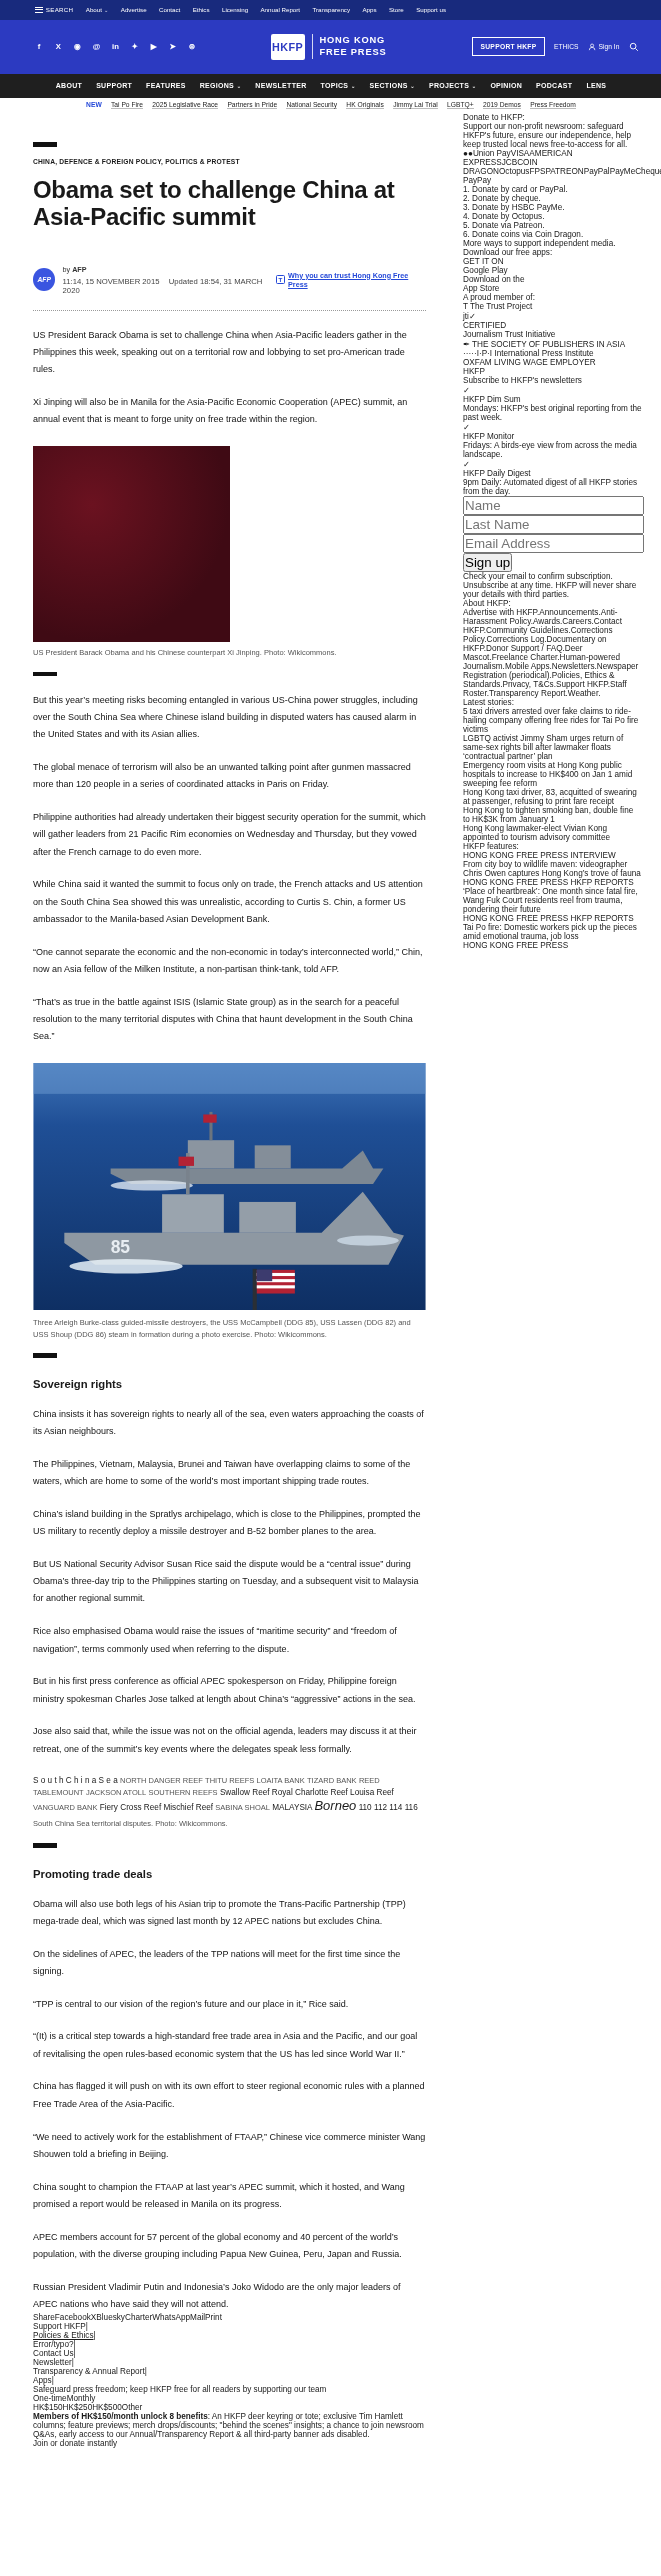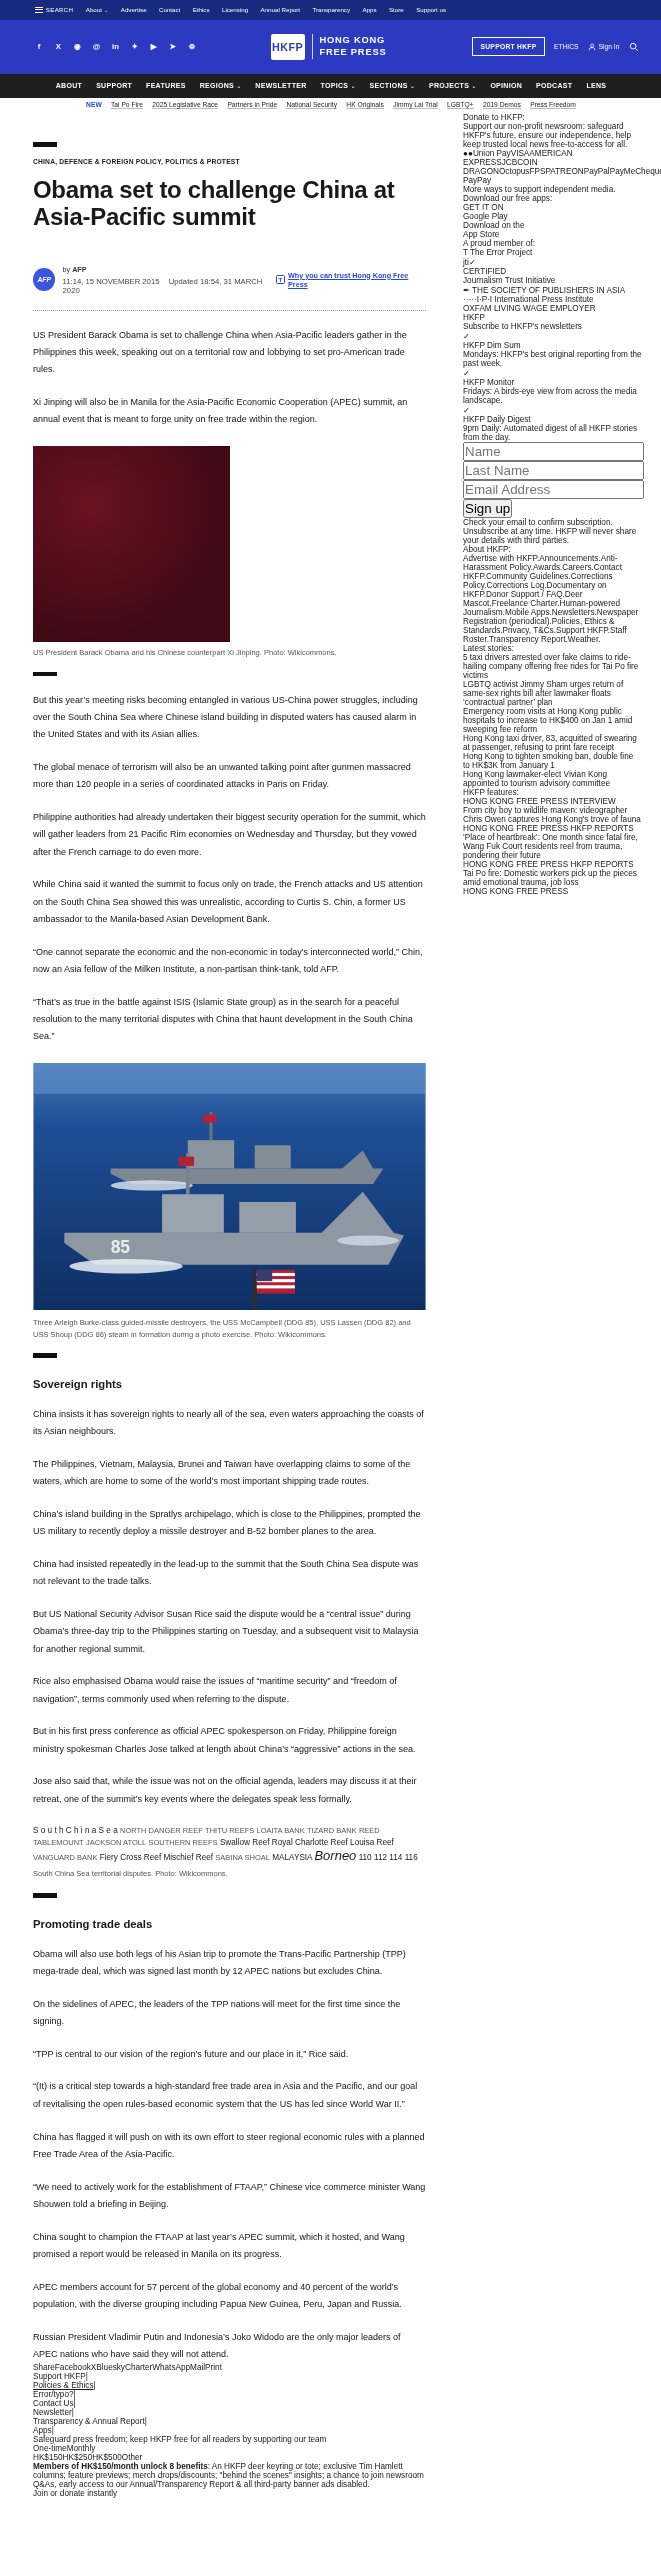--- a/index.html
+++ b/index.html
@@ -461,21 +461,20 @@
       <div class="cap">Three Arleigh Burke-class guided-missile destroyers, the USS McCampbell (DDG 85), USS Lassen (DDG 82) and USS Shoup (DDG 86) steam in formation during a photo exercise. Photo: Wikicommons.</div>
     </div>
     <div class="mark" style="margin-top:13.4px;"></div>
 
     <h2 class="h2">Sovereign rights</h2>
     <div>
 
     <p class="bp">China insists it has sovereign rights to nearly all of the sea, even waters approaching the coasts of its Asian neighbours.</p>
         <p class="bp">The Philippines, Vietnam, Malaysia, Brunei and Taiwan have overlapping claims to some of the waters, which are home to some of the world’s most important shipping trade routes.</p>
         <p class="bp">China’s island building in the Spratlys archipelago, which is close to the Philippines, prompted the US military to recently deploy a missile destroyer and B-52 bomber planes to the area.</p>
-        <p class="bp">China had insisted repeatedly in the lead-up to the summit that the South China Sea dispute was not relevant to the trade talks.</p>
         <p class="bp">But US National Security Advisor Susan Rice said the dispute would be a “central issue” during Obama’s three-day trip to the Philippines starting on Tuesday, and a subsequent visit to Malaysia for another regional summit.</p>
         <p class="bp">Rice also emphasised Obama would raise the issues of “maritime security” and “freedom of navigation”, terms commonly used when referring to the dispute.</p>
         <p class="bp">But in his first press conference as official APEC spokesperson on Friday, Philippine foreign ministry spokesman Charles Jose talked at length about China’s “aggressive” actions in the sea.</p>
         <p class="bp">Jose also said that, while the issue was not on the official agenda, leaders may discuss it at their retreat, one of the summit’s key events where the delegates speak less formally.</p>
       </div>
 
     <div class="img-block">
       <div class="map">
         <div class="shelf"></div>
         <div class="deep"></div>
@@ -604,36 +603,45 @@
 
   <aside class="sidebar">
 
     <div class="sb-h sb-donate-h">Donate to HKFP:</div>
     <div class="yellowbox">
       <a>Support our non-profit newsroom</a><span>: safeguard HKFP's future, ensure our independence, help keep trusted local news free-to-access for all.</span>
     </div>
     <div class="pay-grid">
       
     <span class="pm" data-pm="mastercard">●●</span><span class="pm" data-pm="unionpay">Union Pay</span><span class="pm" data-pm="visa">VISA</span><span class="pm" data-pm="amex">AMERICAN EXPRESS</span><span class="pm" data-pm="jcb">JCB</span><span class="pm" data-pm="coindragon">COIN DRAGON</span><span class="pm" data-pm="octopus">Octopus</span><span class="pm" data-pm="fps">FPS</span><span class="pm" data-pm="patreon">PATREON</span><span class="pm" data-pm="paypal">PayPal</span><span class="pm" data-pm="payme">PayMe</span><span class="pm" data-pm="cheque">Cheque</span><span class="pm" data-pm="gpay">G Pay</span><span class="pm" data-pm="applepay">Pay</span></div>
+    <div class="opt-list">
+
+    <div class="opt">1. Donate by card or PayPal.</div>
+        <div class="opt">2. Donate by cheque.</div>
+        <div class="opt">3. Donate by HSBC PayMe.</div>
+        <div class="opt">4. Donate by Octopus.</div>
+        <div class="opt">5. Donate via Patreon.</div>
+        <div class="opt">6. Donate coins via Coin Dragon.</div>
+      </div>
     <a class="more-link">More ways to support independent media.</a>
 
     <div class="sb-h sb-apps-h">Download our free apps:</div>
     <div class="store-badge">
       <span class="gp-tri" style="border-left-color:#4cb94d;"></span>
       <span class="sb-badge-txt"><div class="t">GET IT ON</div><div class="b">Google Play</div></span>
     </div>
     <div class="store-badge">
       <span class="apple"></span>
       <span class="sb-badge-txt"><div class="t">Download on the</div><div class="b">App Store</div></span>
     </div>
 
     <div class="sb-h sb-member-h">A proud member of:</div>
     <div class="mb-row">
       <span class="tp-ico">T</span>
-      <span class="mb-txt">The Error Project</span>
+      <span class="mb-txt">The Trust Project</span>
     </div>
     <div class="mb-row">
       <span class="jti-ico"><span>jti</span><span class="jti-check">✓</span><div class="cert">CERTIFIED</div></span>
       <span class="mb-txt jti">Journalism Trust Initiative</span>
     </div>
     <div class="mb-row">
       <span class="sopa-seal">✒</span>
       <span class="mb-txt sopa">THE SOCIETY OF PUBLISHERS IN ASIA</span>
     </div>
     <div class="mb-row">

